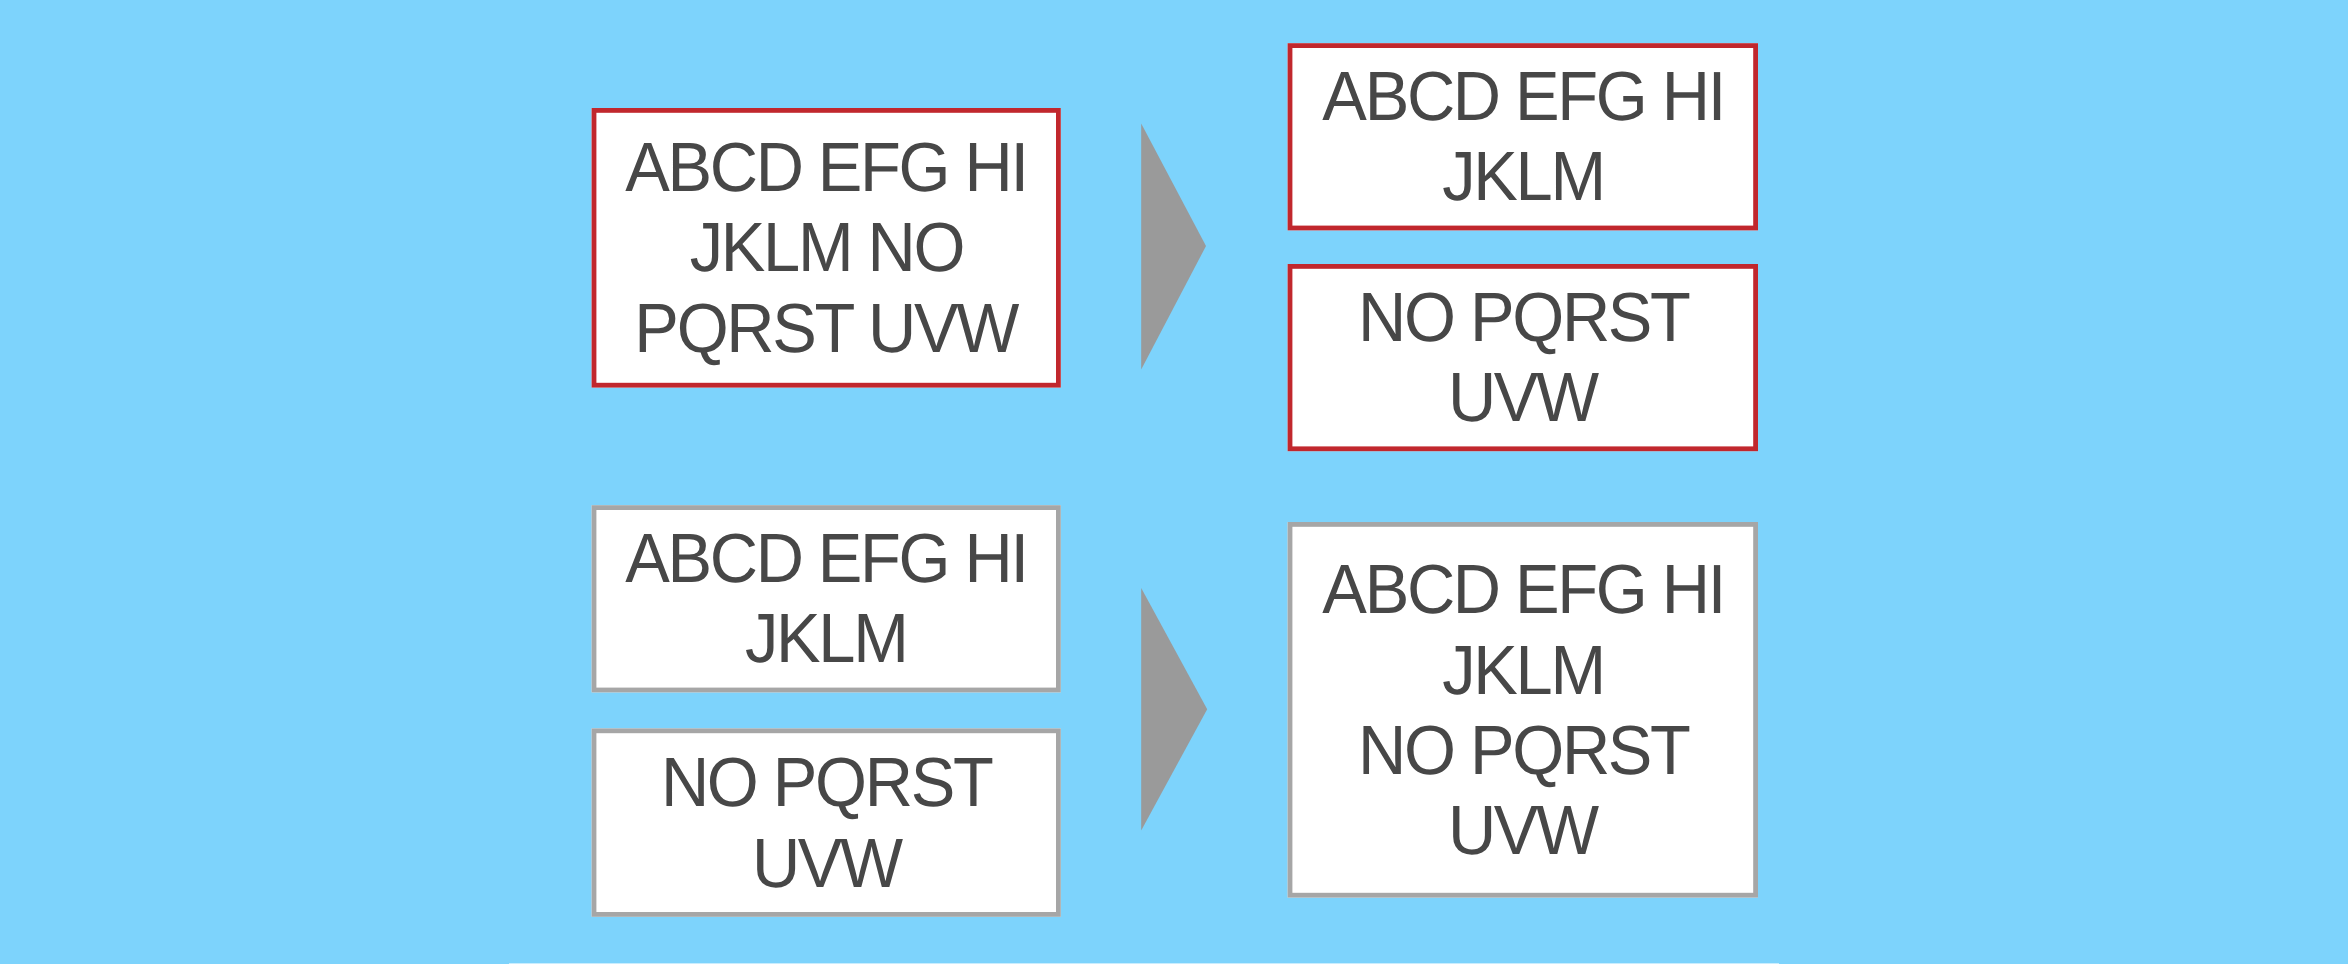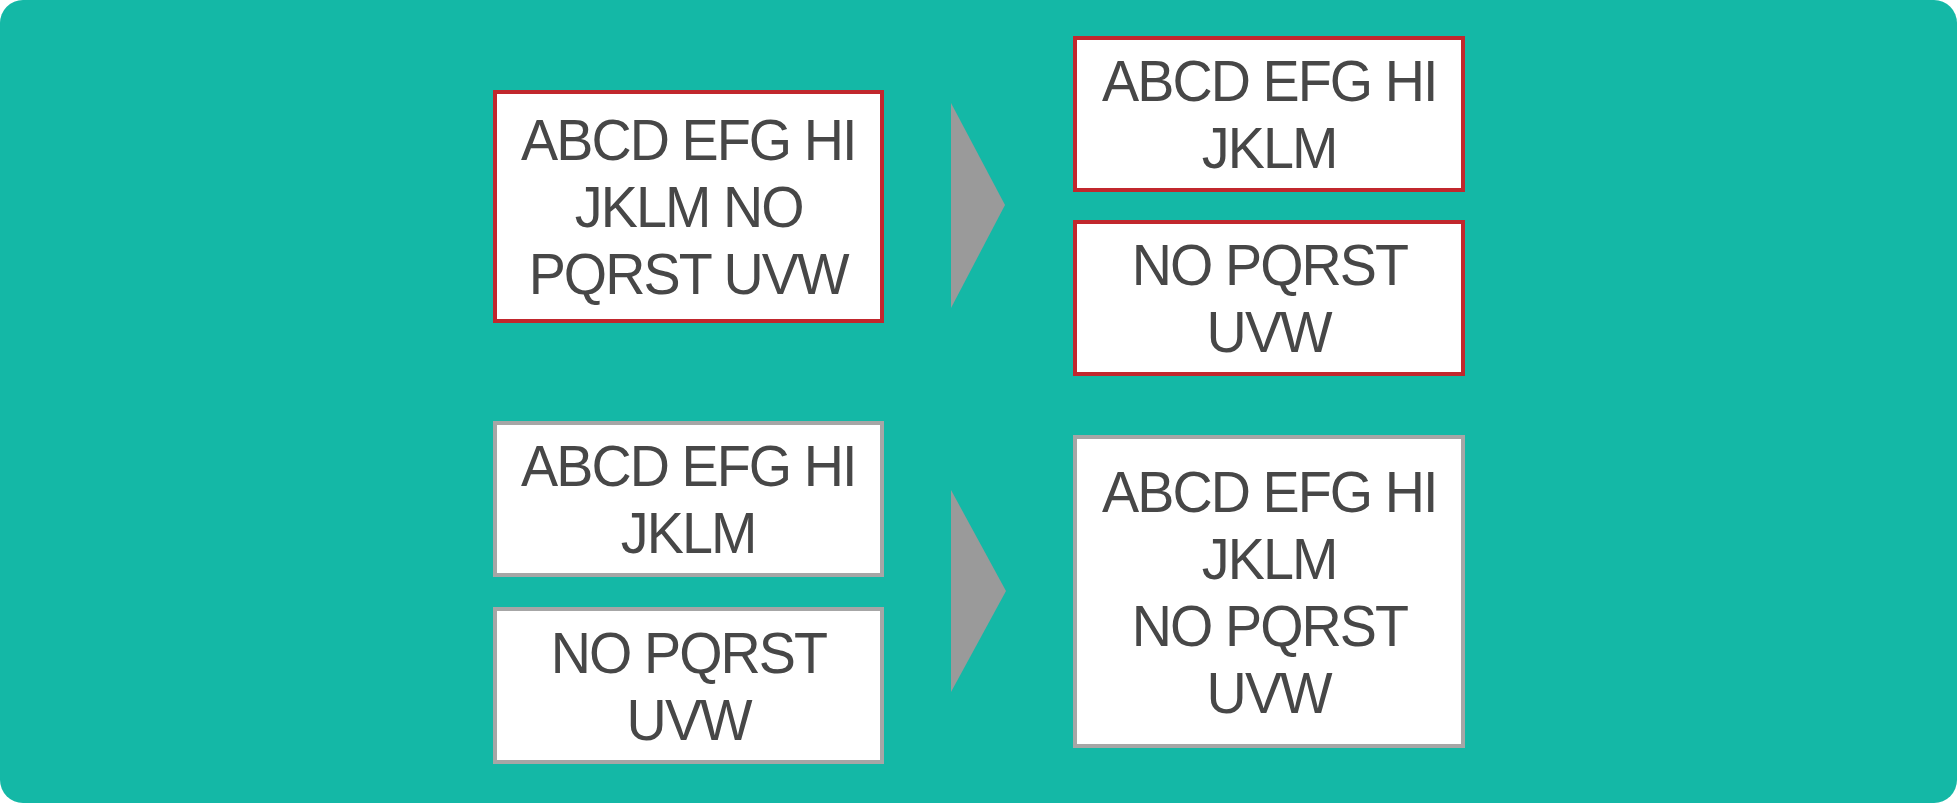--- a/index.html
+++ b/index.html
@@ -4,24 +4,23 @@
 <style>
   html, body {
     margin: 0;
     padding: 0;
     background: #ffffff;
   }
   #canvas {
     position: relative;
     width: 1957px;
     height: 803px;
-    background: #14b8a6;
+    background: #7dd3fc;
     overflow: hidden;
     font-family: "Liberation Sans", sans-serif;
-    border-radius: 23px;
   }
   .textbox {
     position: absolute;
     box-sizing: border-box;
     display: flex;
     flex-direction: column;
     justify-content: center;
     align-items: center;
     background: #ffffff;
   }

